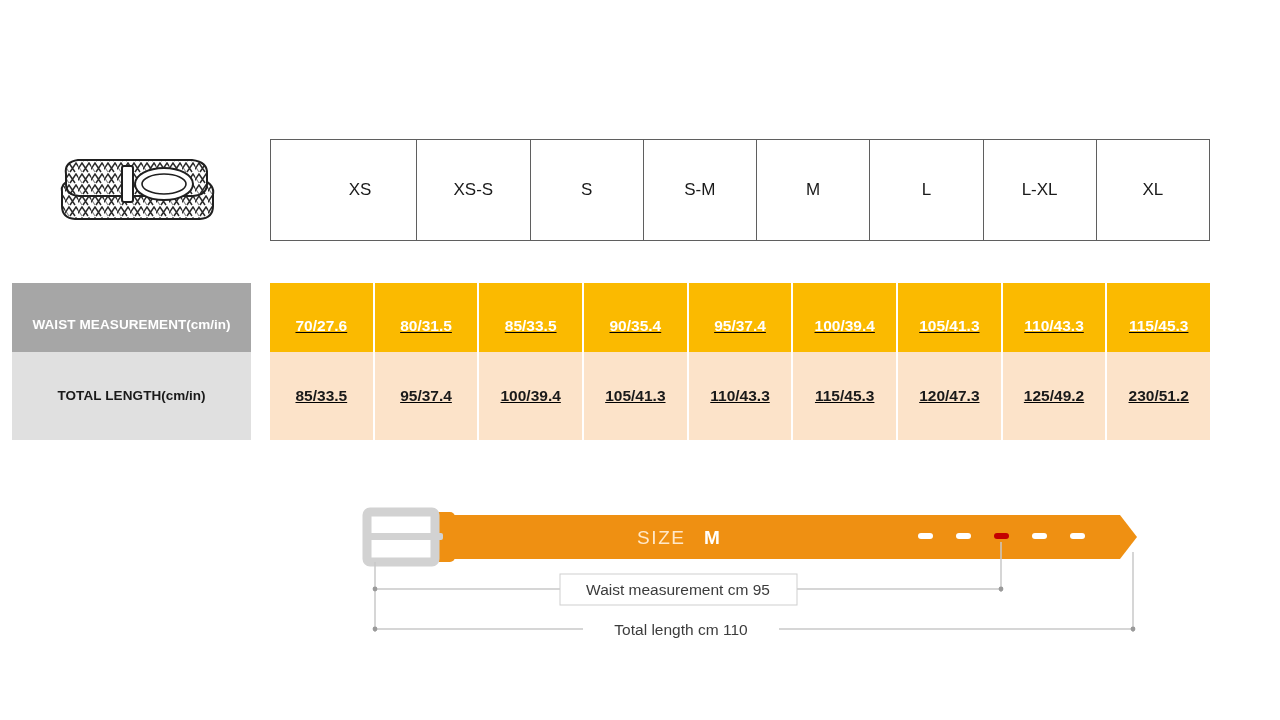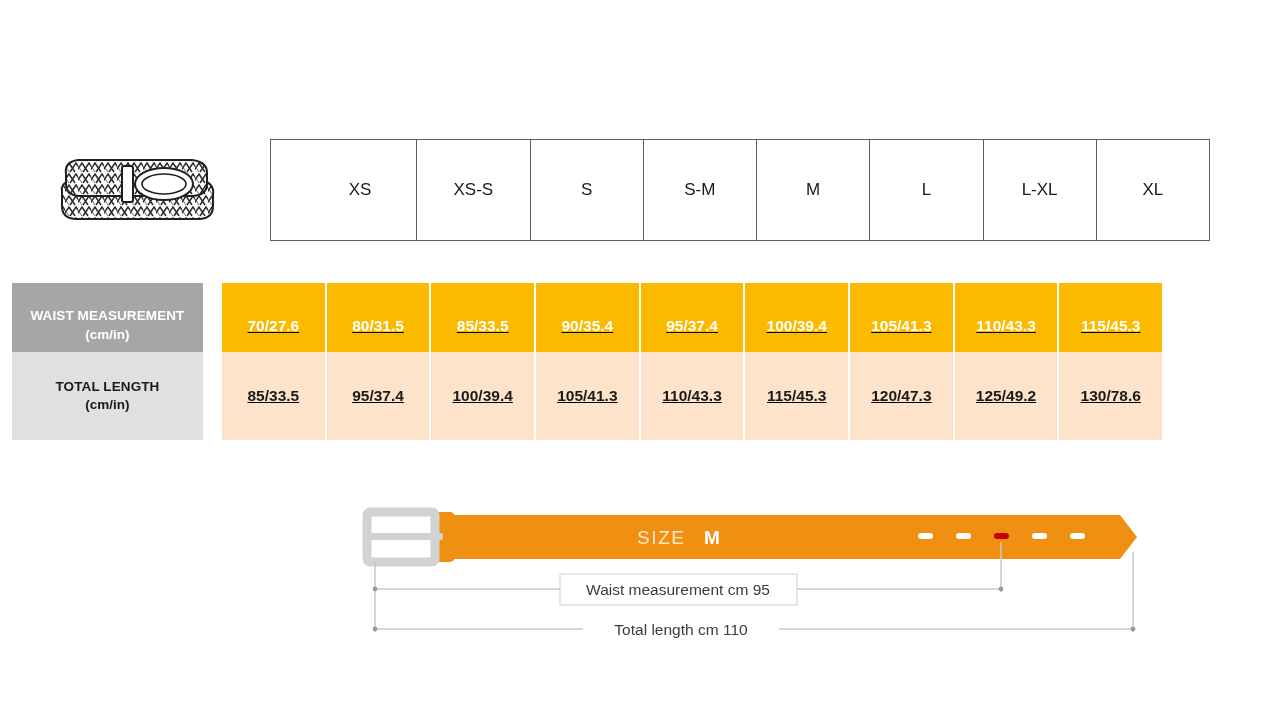--- a/index.html
+++ b/index.html
@@ -51,23 +51,23 @@
   .meas-row {
     position: absolute;
     left: 12px;
     display: flex;
     align-items: stretch;
   }
   #waist-row { top: 283px; height: 85px; }
   #length-row { top: 352px; height: 88px; }
 
   .row-label {
-    width: 191px;
-    display: flex;
-    flex-direction: column;
+    width: 239px;
+    display: flex;
+    flex-direction: row;
     align-items: center;
     justify-content: center;
     text-align: right;
     line-height: 1.35;
     box-sizing: border-box;
   }
   #waist-row .row-label {
     background: #a6a6a6;
     color: #ffffff;
   }
@@ -178,21 +178,21 @@
   </div>
   <div class="row-cells">
     <div class="cell">85/33.5</div>
     <div class="cell">95/37.4</div>
     <div class="cell">100/39.4</div>
     <div class="cell">105/41.3</div>
     <div class="cell">110/43.3</div>
     <div class="cell">115/45.3</div>
     <div class="cell">120/47.3</div>
     <div class="cell">125/49.2</div>
-    <div class="cell">130/78.6</div>
+    <div class="cell">230/51.2</div>
   </div>
 </div>
 
 <svg id="belt-diagram" viewBox="0 0 800 150">
 
   <path d="M95,15 L765,15 L782,37 L765,59 L95,59 Z" fill="#ef9012"></path>
 
   <rect x="78" y="12" width="22" height="50" rx="5" fill="#ef9012"></rect>
 
   <rect x="12" y="12" width="68" height="50" rx="3" fill="none" stroke="#d2d2d2" stroke-width="9"></rect>

